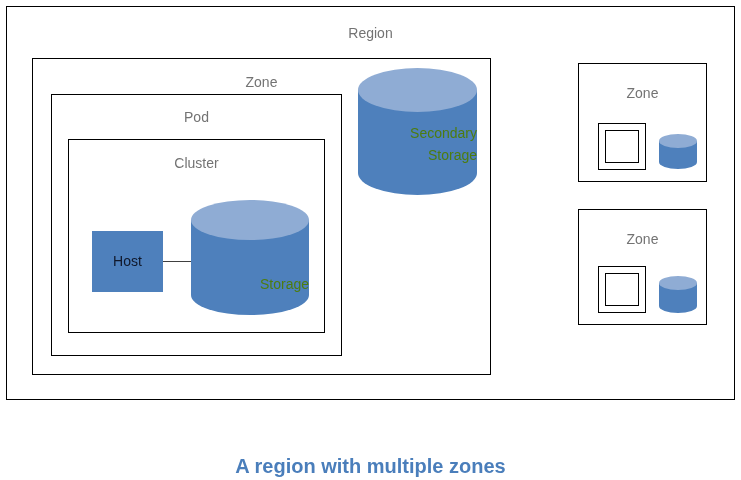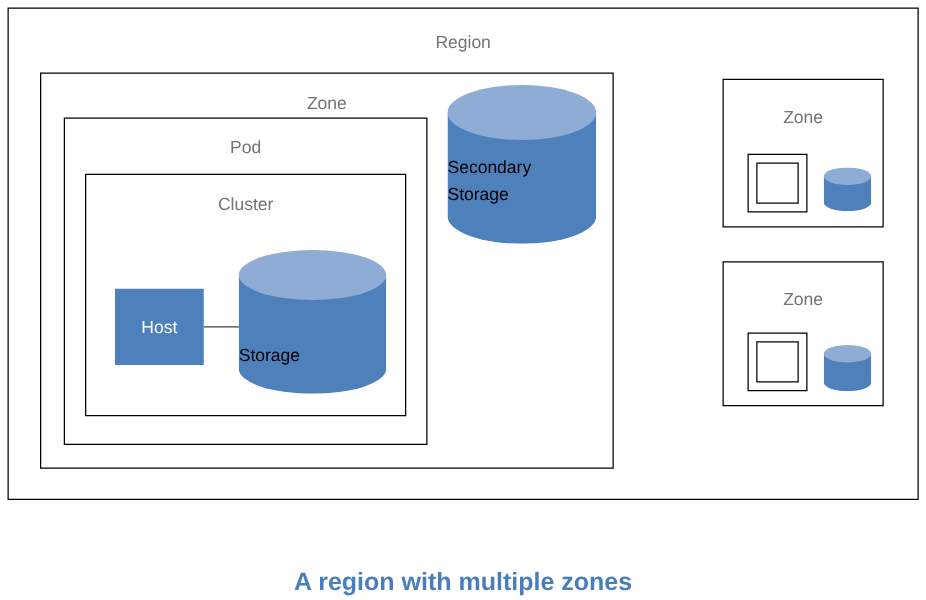--- a/index.html
+++ b/index.html
@@ -39,21 +39,21 @@
   
   .host-shape {
     position: absolute;
     background: #4E80BC;
     box-sizing: border-box;
     display: flex;
     align-items: center;
     justify-content: center;
   }
   .host-shape .shape-text {
-    color: #ffffff;
+    color: #0f172a;
     font-size: 14px;
     line-height: 17px;
     text-align: left;
   }
 
   
   .connector {
     position: absolute;
     background: #404040;
     height: 1px;
@@ -65,22 +65,22 @@
   }
   .cyl svg {
     position: absolute;
     inset: 0;
     display: block;
   }
   .cyl-text {
     position: absolute;
     left: 0;
     right: 0;
-    text-align: left;
-    color: #000000;
+    text-align: right;
+    color: #4d7c0f;
     font-size: 14px;
     line-height: 18px;
     pointer-events: none;
   }
 
   
   .caption {
     position: absolute;
     left: 0;
     right: 0;

